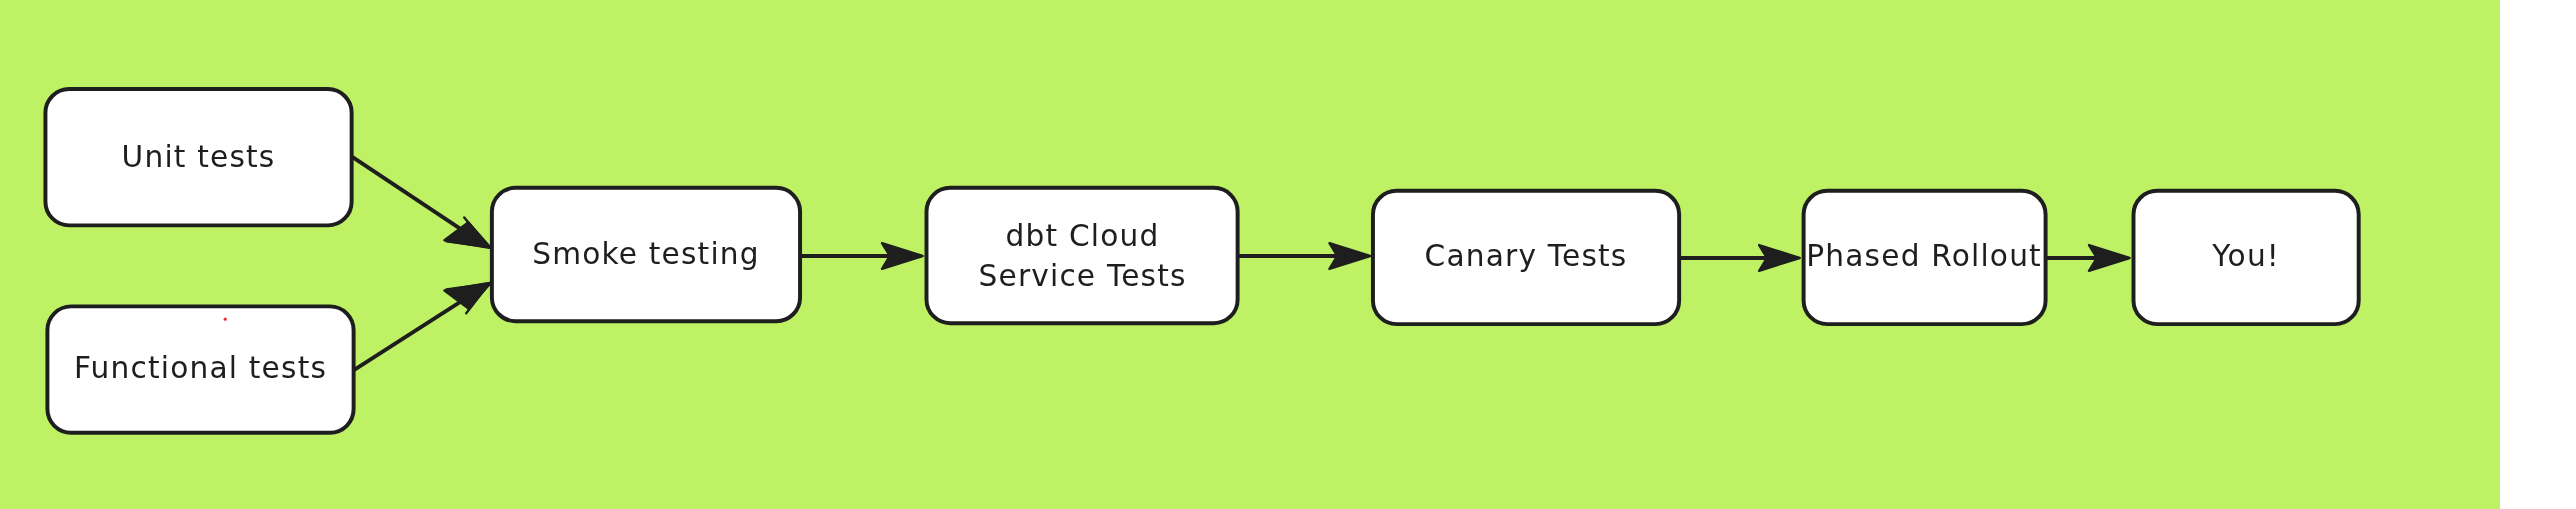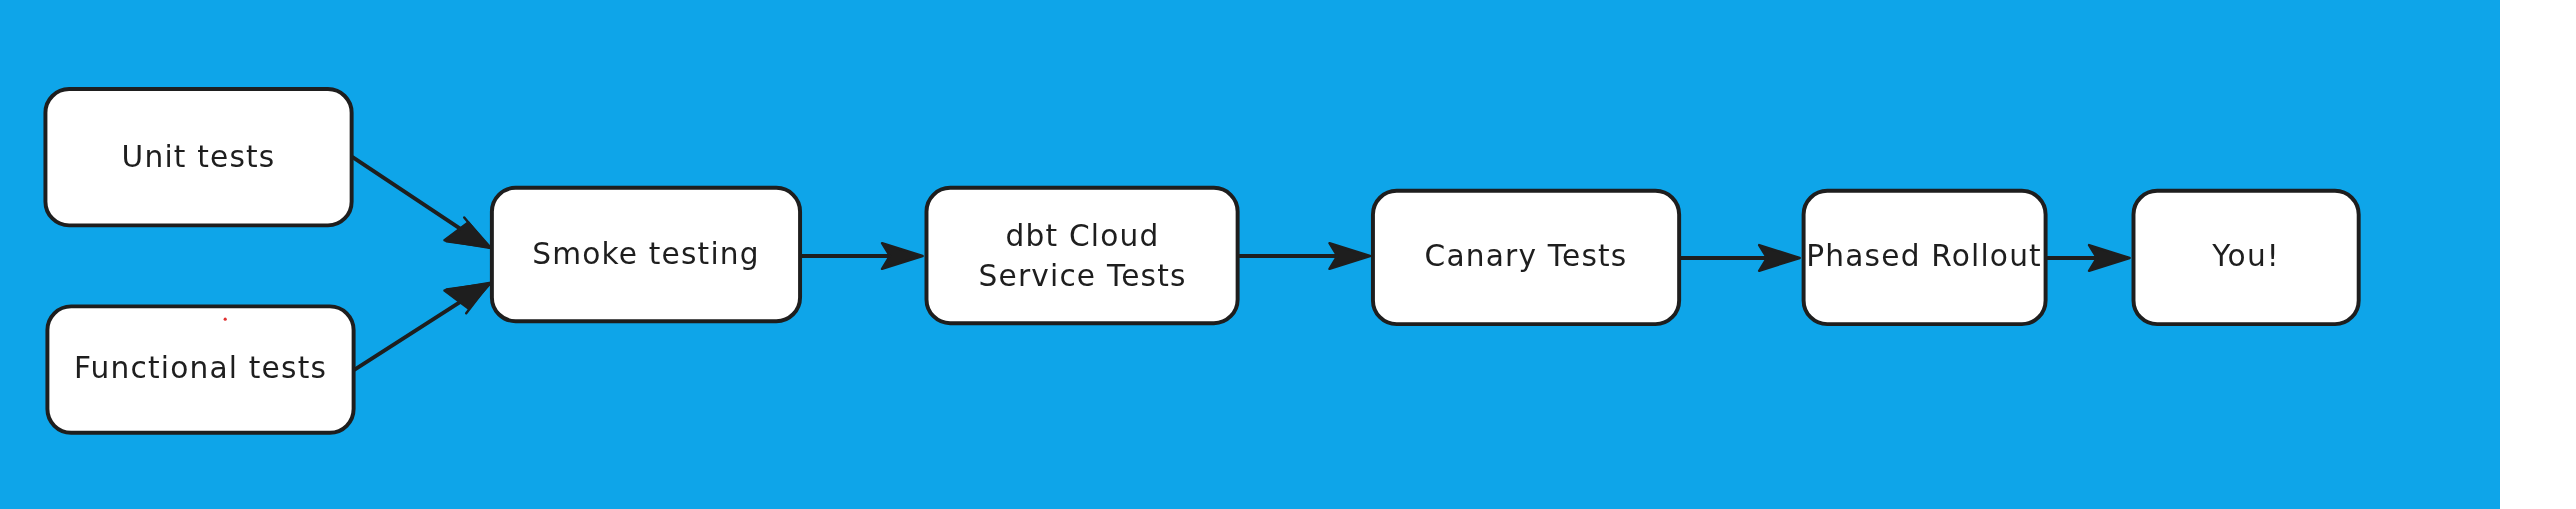--- a/index.html
+++ b/index.html
@@ -8,21 +8,21 @@
     padding: 0;
     background: #ffffff;
   }
   body {
     font-family: "DejaVu Sans", sans-serif;
   }
   #canvas {
     position: relative;
     width: 2500px;
     height: 510px;
-    background: #0ea5e9;
+    background: #bef264;
     overflow: hidden;
   }
   #diagram-svg {
     position: absolute;
     left: 0;
     top: 0;
     width: 2576px;
     height: 510px;
     display: block;
   }

